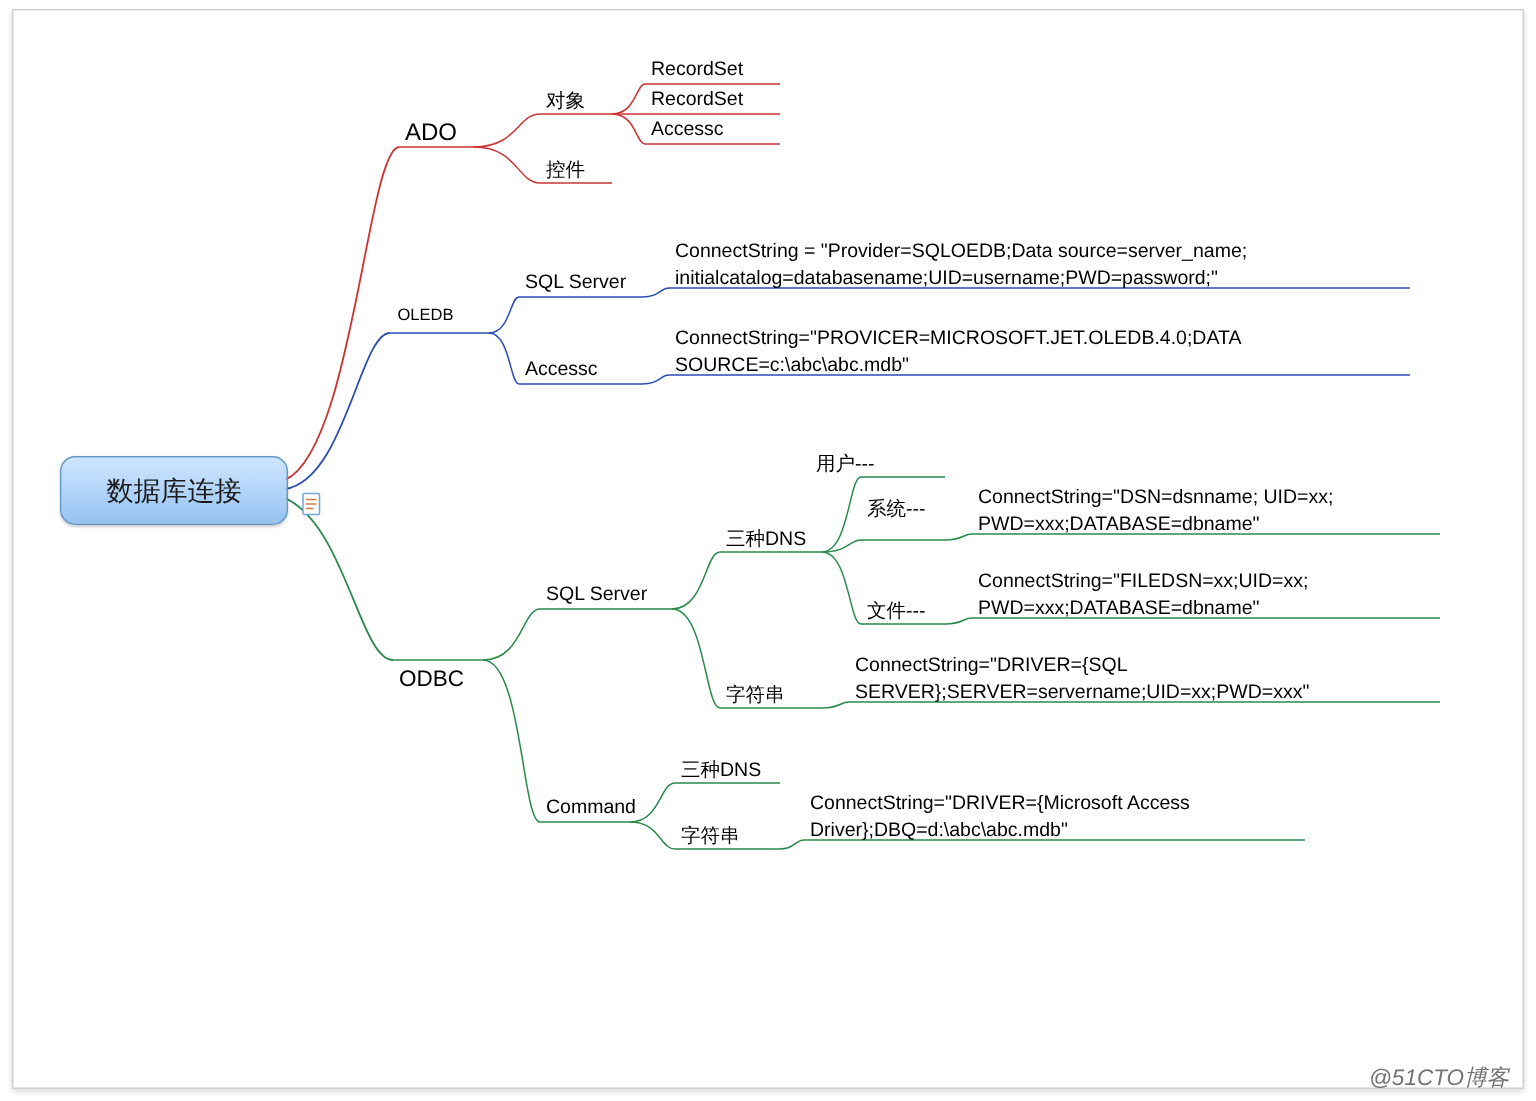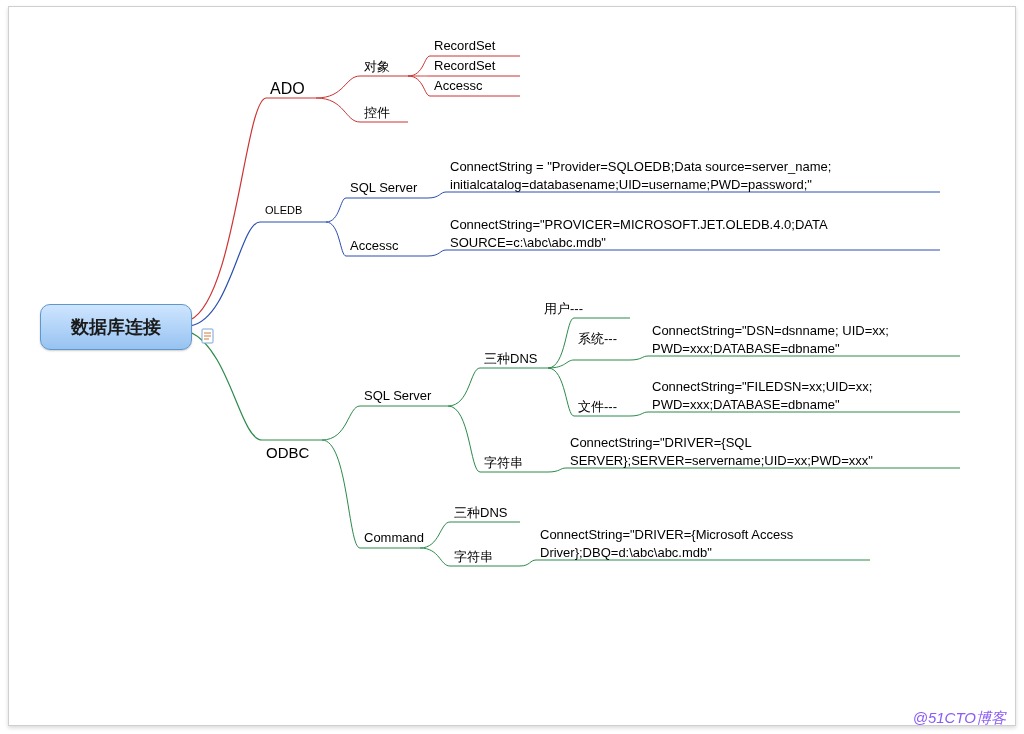--- a/index.html
+++ b/index.html
@@ -1,23 +1,23 @@
 <!DOCTYPE html>
 <html><head>
 <meta charset="utf-8">
 <style>
 html,body{margin:0;padding:0;background:#fff;font-family:"Microsoft YaHei",Arial,sans-serif;font-size:13px;color:#000}
 .stage{position:relative;width:1024px;height:734px;overflow:hidden}
 .frame{position:absolute;left:8px;top:6px;right:8px;bottom:8px;border:1px solid #cfcfcf;box-shadow:0 2px 4px rgba(0,0,0,.15)}
-.root{position:absolute;left:40px;top:304px;width:150px;height:44px;border:1px solid #5f98c8;border-radius:10px;background:linear-gradient(#cee5ff,#97c3f1);display:flex;align-items:center;justify-content:center;font-weight:700;font-size:18px;color:#1a1a1a;box-shadow:0 1px 2px rgba(0,0,0,.2)}
+.root{position:absolute;left:40px;top:304px;width:150px;height:44px;border:1px solid #5f98c8;border-radius:10px;background:linear-gradient(#cee5ff,#97c3f1);display:flex;align-items:center;justify-content:center;font-weight:400;font-size:18px;color:#1a1a1a;box-shadow:0 1px 2px rgba(0,0,0,.2)}
 .note{position:absolute;left:200px;top:328px;width:16px;height:16px}
 .lbl{position:absolute;white-space:nowrap}
 .lbl2{position:absolute;line-height:1.35;max-width:400px}
 svg{position:absolute;left:0;top:0;pointer-events:none}
-.watermark{position:absolute;right:18px;bottom:6px;color:#8b5cf6;font-size:15px;font-style:italic}
+.watermark{position:absolute;right:18px;bottom:6px;color:#737373;font-size:15px;font-style:italic}
 </style>
 </head>
 <body>
 
 <div class="stage">
 <div class="frame"></div>
 
 <svg width="1024" height="734">
 
   <path d="M190 320 C 235 300, 245 100, 266 98" stroke="#cc3333" fill="none" stroke-width="1.2"></path>

